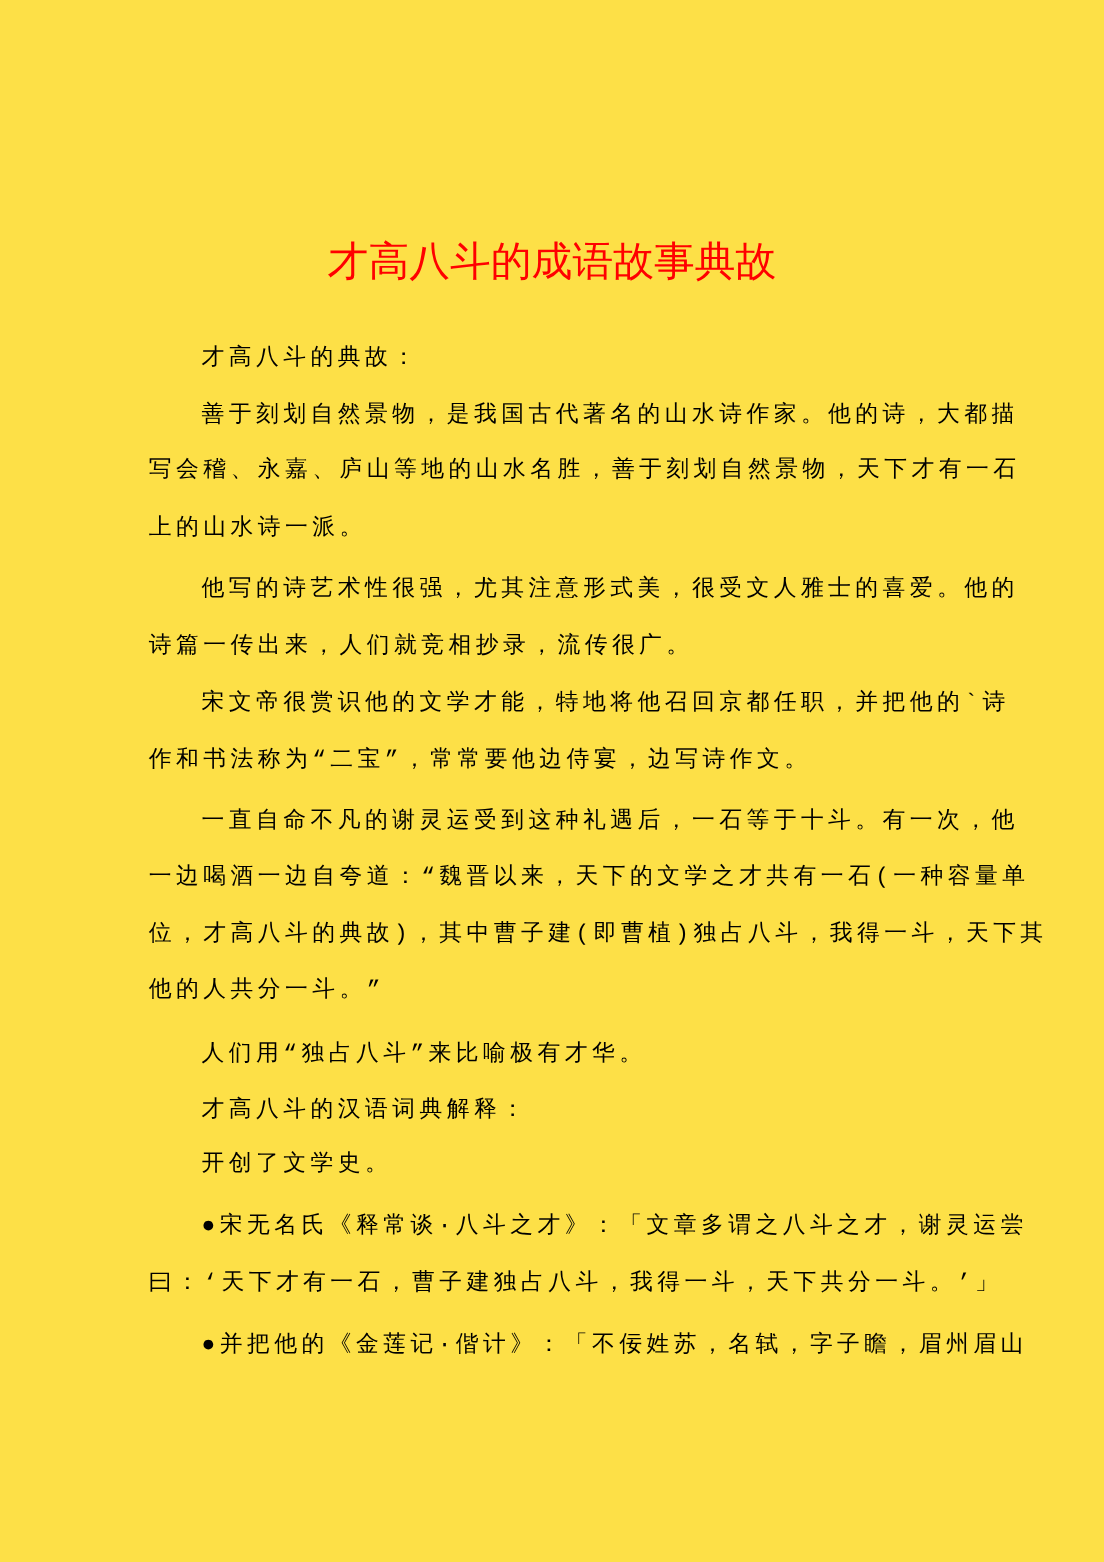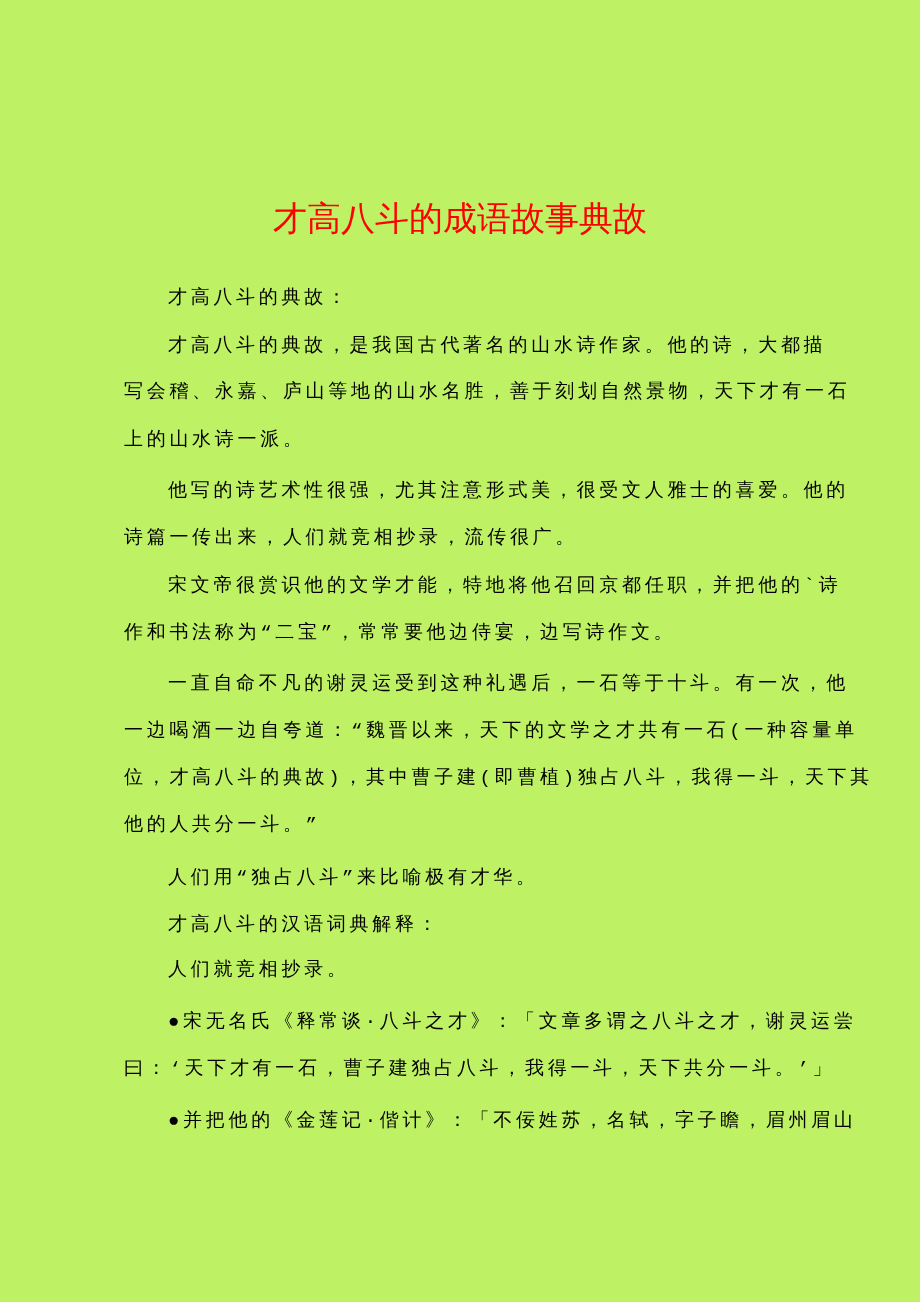--- a/index.html
+++ b/index.html
@@ -1,48 +1,48 @@
 <!DOCTYPE html>
 <html><head>
 <meta charset="utf-8">
 <style>
   html, body { margin: 0; padding: 0; background: #ffffff; }
   body { width: 920px; height: 1302px; position: relative; overflow: hidden; }
-  .page { position: absolute; left: 0; top: 0; width: 920px; height: 1302px; background: #bef264; }
+  .page { position: absolute; left: 0; top: 0; width: 920px; height: 1302px; background: #fde047; }
   .title {
     position: absolute; left: 0; width: 920px; top: 196px;
     text-align: center; color: #ff0000;
     font-family: "DejaVu Sans", sans-serif; font-size: 34px; line-height: 44px;
     letter-spacing: 0px; margin: 0; font-weight: normal;
   }
   .line {
     position: absolute; left: 124px; width: 700px;
     font-family: Liberation Mono, monospace; font-size: 19px; line-height: 26px;
     letter-spacing: 3.7px; color: #000000; white-space: nowrap;
   }
   .indent { left: 168px; }
 </style>
 </head>
 <body>
 
 <div class="page">
   <h1 class="title">才高八斗的成语故事典故</h1>
   <div id="body-lines">
     <div class="line indent" style="top:285px">才高八斗的典故：</div>
-    <div class="line indent" style="top:333px">才高八斗的典故，是我国古代著名的山水诗作家。他的诗，大都描</div>
+    <div class="line indent" style="top:333px">善于刻划自然景物，是我国古代著名的山水诗作家。他的诗，大都描</div>
     <div class="line" style="top:379px">写会稽、永嘉、庐山等地的山水名胜，善于刻划自然景物，天下才有一石</div>
     <div class="line" style="top:427px">上的山水诗一派。</div>
     <div class="line indent" style="top:478px">他写的诗艺术性很强，尤其注意形式美，很受文人雅士的喜爱。他的</div>
     <div class="line" style="top:525px">诗篇一传出来，人们就竞相抄录，流传很广。</div>
     <div class="line indent" style="top:573px">宋文帝很赏识他的文学才能，特地将他召回京都任职，并把他的`诗</div>
     <div class="line" style="top:620px">作和书法称为“二宝”，常常要他边侍宴，边写诗作文。</div>
     <div class="line indent" style="top:671px">一直自命不凡的谢灵运受到这种礼遇后，一石等于十斗。有一次，他</div>
     <div class="line" style="top:718px">一边喝酒一边自夸道：“魏晋以来，天下的文学之才共有一石(一种容量单</div>
     <div class="line" style="top:765px">位，才高八斗的典故)，其中曹子建(即曹植)独占八斗，我得一斗，天下其</div>
     <div class="line" style="top:812px">他的人共分一斗。”</div>
     <div class="line indent" style="top:865px">人们用“独占八斗”来比喻极有才华。</div>
     <div class="line indent" style="top:912px">才高八斗的汉语词典解释：</div>
-    <div class="line indent" style="top:957px">人们就竞相抄录。</div>
+    <div class="line indent" style="top:957px">开创了文学史。</div>
     <div class="line indent" style="top:1009px">●宋无名氏《释常谈·八斗之才》：「文章多谓之八斗之才，谢灵运尝</div>
     <div class="line" style="top:1056px">曰：‘天下才有一石，曹子建独占八斗，我得一斗，天下共分一斗。’」</div>
     <div class="line indent" style="top:1108px">●并把他的《金莲记·偕计》：「不佞姓苏，名轼，字子瞻，眉州眉山</div>
   </div>
 </div>
 
 </body></html>

